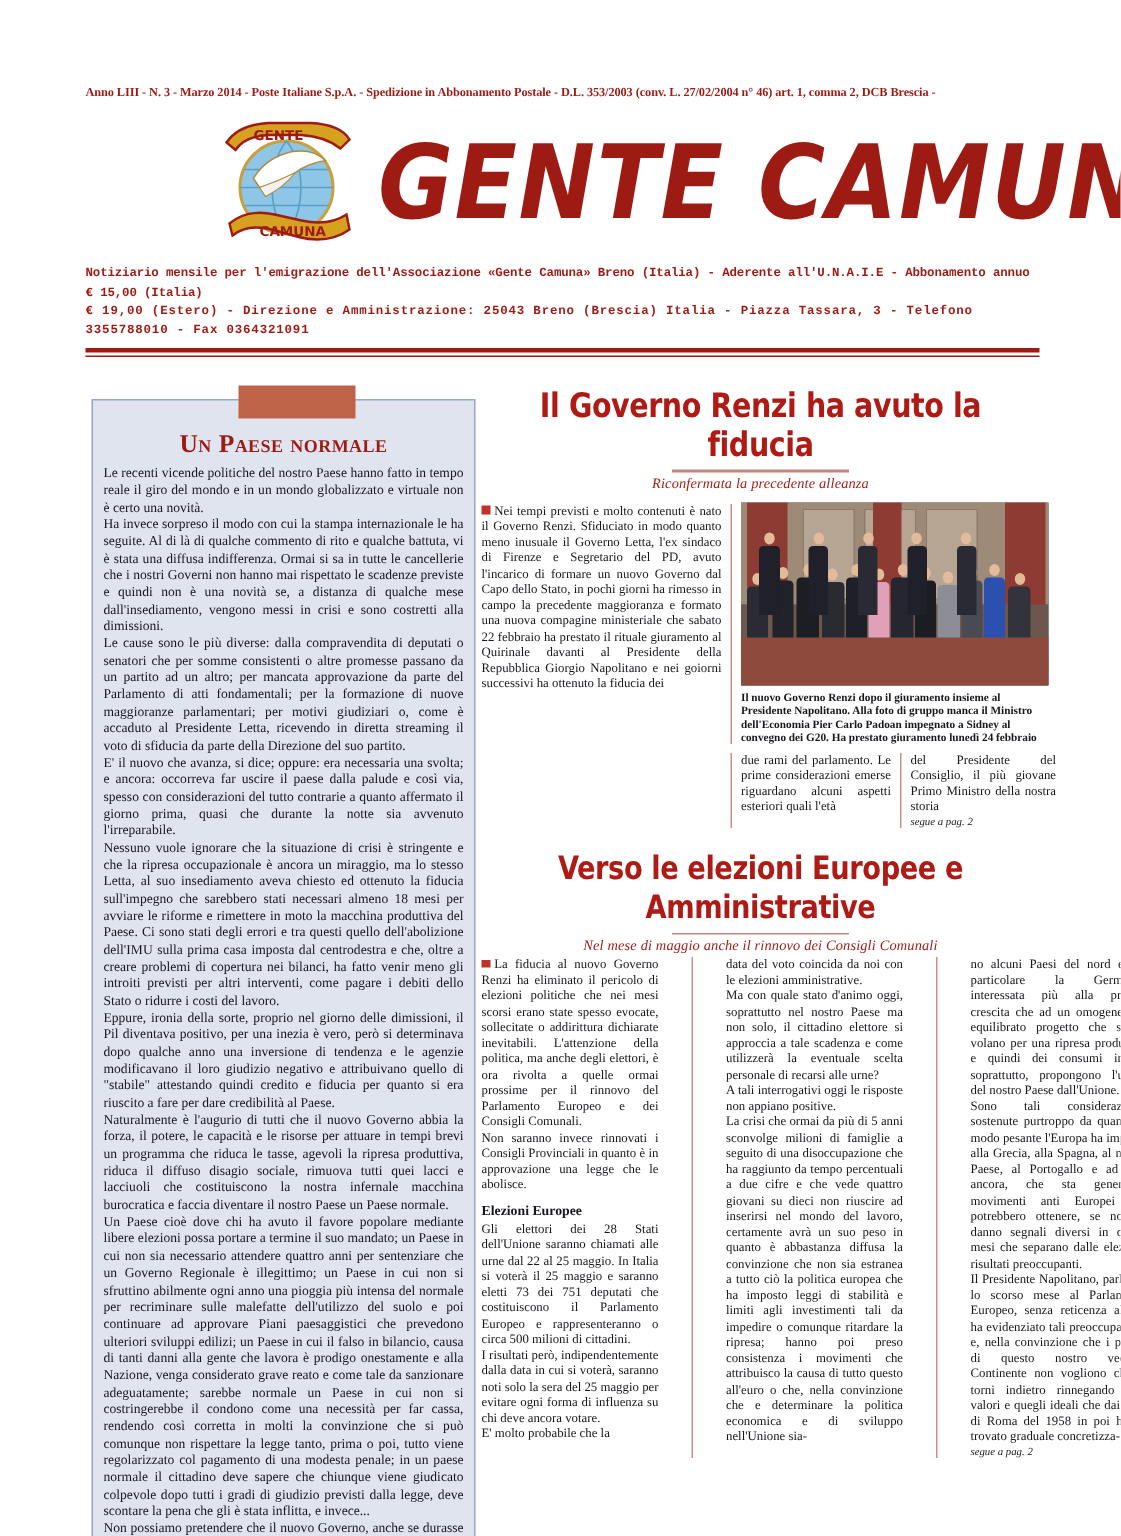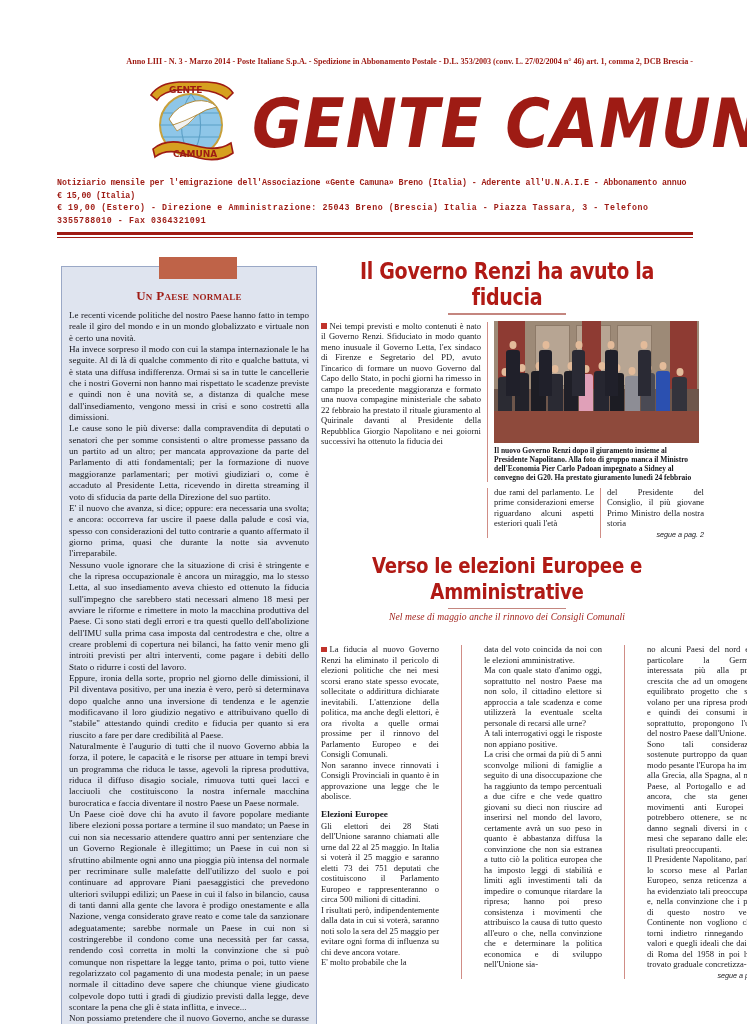--- a/index.html
+++ b/index.html
@@ -30,21 +30,21 @@
     left: 57px;
     top: 56px;
     width: 636px;
   }
   .legal-line {
     font-family: "Liberation Serif", serif;
     font-weight: bold;
     font-size: 8.2px;
     line-height: 11.4px;
     color: #9e1b14;
-    text-align: right;
+    text-align: left;
     letter-spacing: -0.05px;
   }
   .logo-row {
     position: relative;
     height: 104px;
     margin-top: 6px;
   }
   .emblem {
     position: absolute;
     left: 82px;
@@ -120,21 +120,21 @@
     background: #bf6348;
     z-index: 1;
   }
   .editorial-title {
     position: relative;
     z-index: 2;
     text-align: center;
     font-family: "Liberation Serif", serif;
     font-weight: bold;
     font-variant: small-caps;
-    font-size: 13px;
+    font-size: 17px;
     line-height: 20px;
     color: #9e1b14;
     letter-spacing: 0.3px;
     margin-top: 15px;
     margin-bottom: 4px;
   }
   .editorial-body {
     font-family: "Liberation Serif", serif;
     font-size: 9.05px;
     line-height: 11.35px;
@@ -229,32 +229,31 @@
 
   .bullet {
     display: inline-block;
     width: 5.5px;
     height: 5.5px;
     background: #c0332b;
     margin-right: 3px;
     vertical-align: 0px;
   }
   .segue {
-    font-family: Liberation Sans, sans-serif;
+    font-family: Liberation Serif, serif;
     font-style: italic;
     font-size: 7.2px;
     line-height: 9px;
-    text-align: right;
     color: #17171c;
     margin-top: 1px;
   }
 
   
   .a2 { margin-top: 14px; }
-  .a2-cols { display: flex; margin-top: 21px; gap: 16px; }
+  .a2-cols { display: flex; margin-top: 0; gap: 16px; }
   .a2-cols .cc { width: 118px; flex: 0 0 118px; }
   .subhead {
     font-family: "Liberation Serif", serif;
     font-weight: bold;
     font-size: 9.2px;
     line-height: 12px;
     margin-top: 6px;
     margin-bottom: 1px;
     color: #17171c;
   }
@@ -321,20 +320,21 @@
         <p>Un Paese cioè dove chi ha avuto il favore popolare mediante libere elezioni possa portare a termine il suo mandato; un Paese in cui non sia necessario attendere quattro anni per sentenziare che un Governo Regionale è illegittimo; un Paese in cui non si sfruttino abilmente ogni anno una pioggia più intensa del normale per recriminare sulle malefatte dell'utilizzo del suolo e poi continuare ad approvare Piani paesaggistici che prevedono ulteriori sviluppi edilizi; un Paese in cui il falso in bilancio, causa di tanti danni alla gente che lavora è prodigo onestamente e alla Nazione, venga considerato grave reato e come tale da sanzionare adeguatamente; sarebbe normale un Paese in cui non si costringerebbe il condono come una necessità per far cassa, rendendo così corretta in molti la convinzione che si può comunque non rispettare la legge tanto, prima o poi, tutto viene regolarizzato col pagamento di una modesta penale; in un paese normale il cittadino deve sapere che chiunque viene giudicato colpevole dopo tutti i gradi di giudizio previsti dalla legge, deve scontare la pena che gli è stata inflitta, e invece...</p>
         <p>Non possiamo pretendere che il nuovo Governo, anche se durasse per l'intera durata della legislatura, modifichi d'un colpo in virtù i nostri vizi che, occorre dirlo, si sono accentuati perché abbiamo avuto da tanto tempo cattivi maestri, ma vogliamo sperare che, nonostante l'anomala maggioranza, faccia veramente percepire un cambio di rotta con cui recuperare la sempre più diffusa sfiducia verso chi ci governa.</p>
       </div>
     </div>
 
     <div class="right-col">
 
       <div>
         <div class="headline">Il Governo Renzi ha avuto la fiducia</div>
         <div class="kicker-rule"></div>
+        <div class="kicker">Riconfermata la precedente alleanza</div>
 
         <div class="art-cols">
           <div class="col a1-text">
             <p><span class="bullet"></span><span>Nei tempi previsti e molto contenuti è nato il Governo Renzi. Sfiduciato in modo quanto meno inusuale il Governo Letta, l'ex sindaco di Firenze e Segretario del PD, avuto l'incarico di formare un nuovo Governo dal Capo dello Stato, in pochi giorni ha rimesso in campo la precedente maggioranza e formato una nuova compagine ministeriale che sabato 22 febbraio ha prestato il rituale giuramento al Quirinale davanti al Presidente della Repubblica Giorgio Napolitano e nei goiorni successivi ha ottenuto la fiducia dei</span></p>
           </div>
           <div class="divider"></div>
           <div class="a1-photo-wrap">
             <div class="photo">
               <div class="room-bg"></div>
               <div class="wall"></div>

